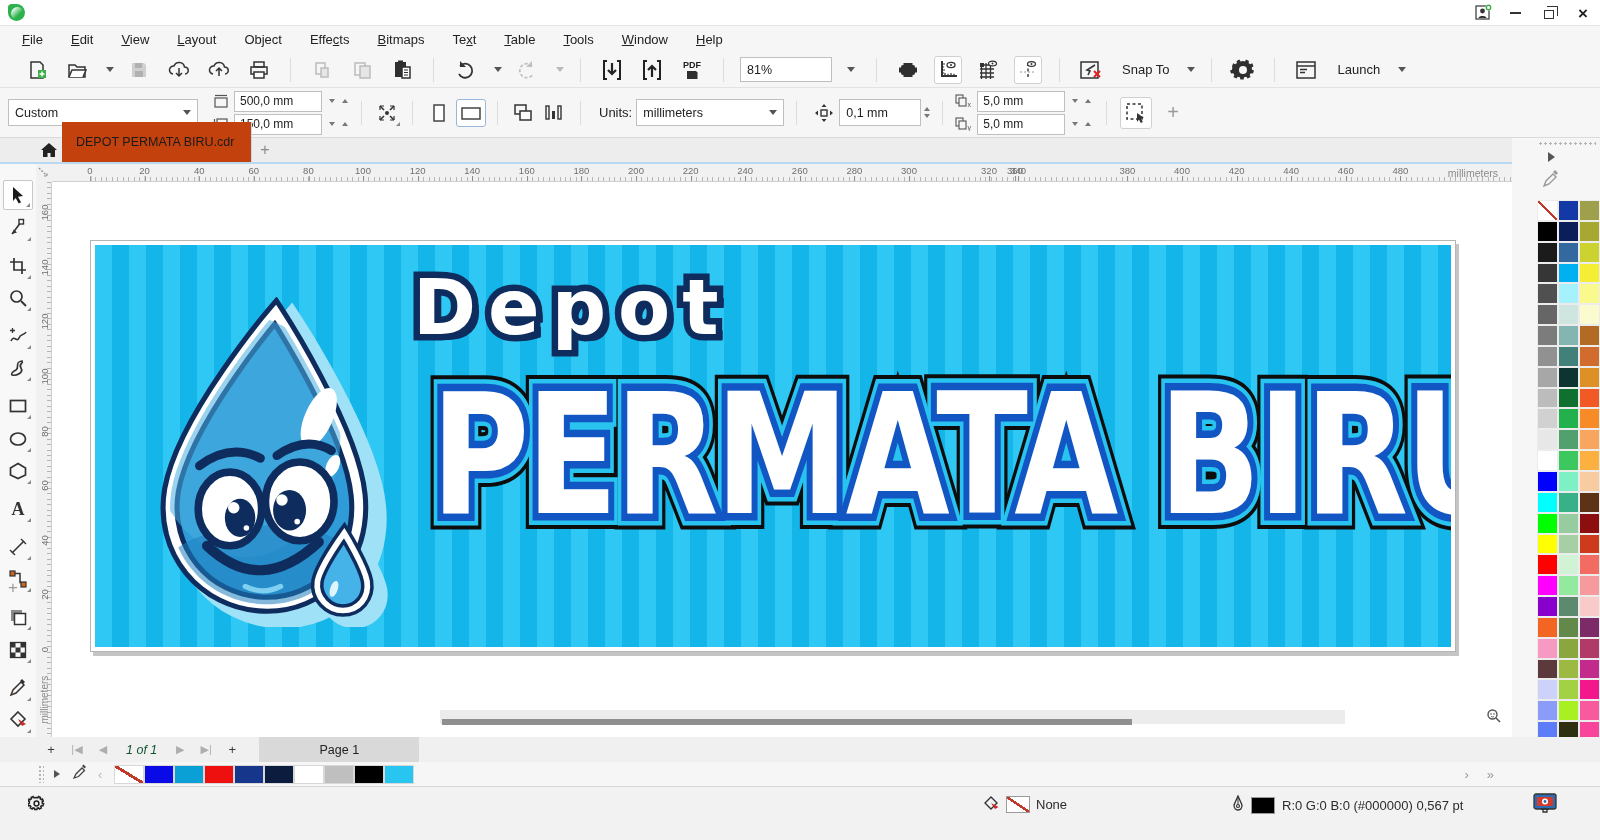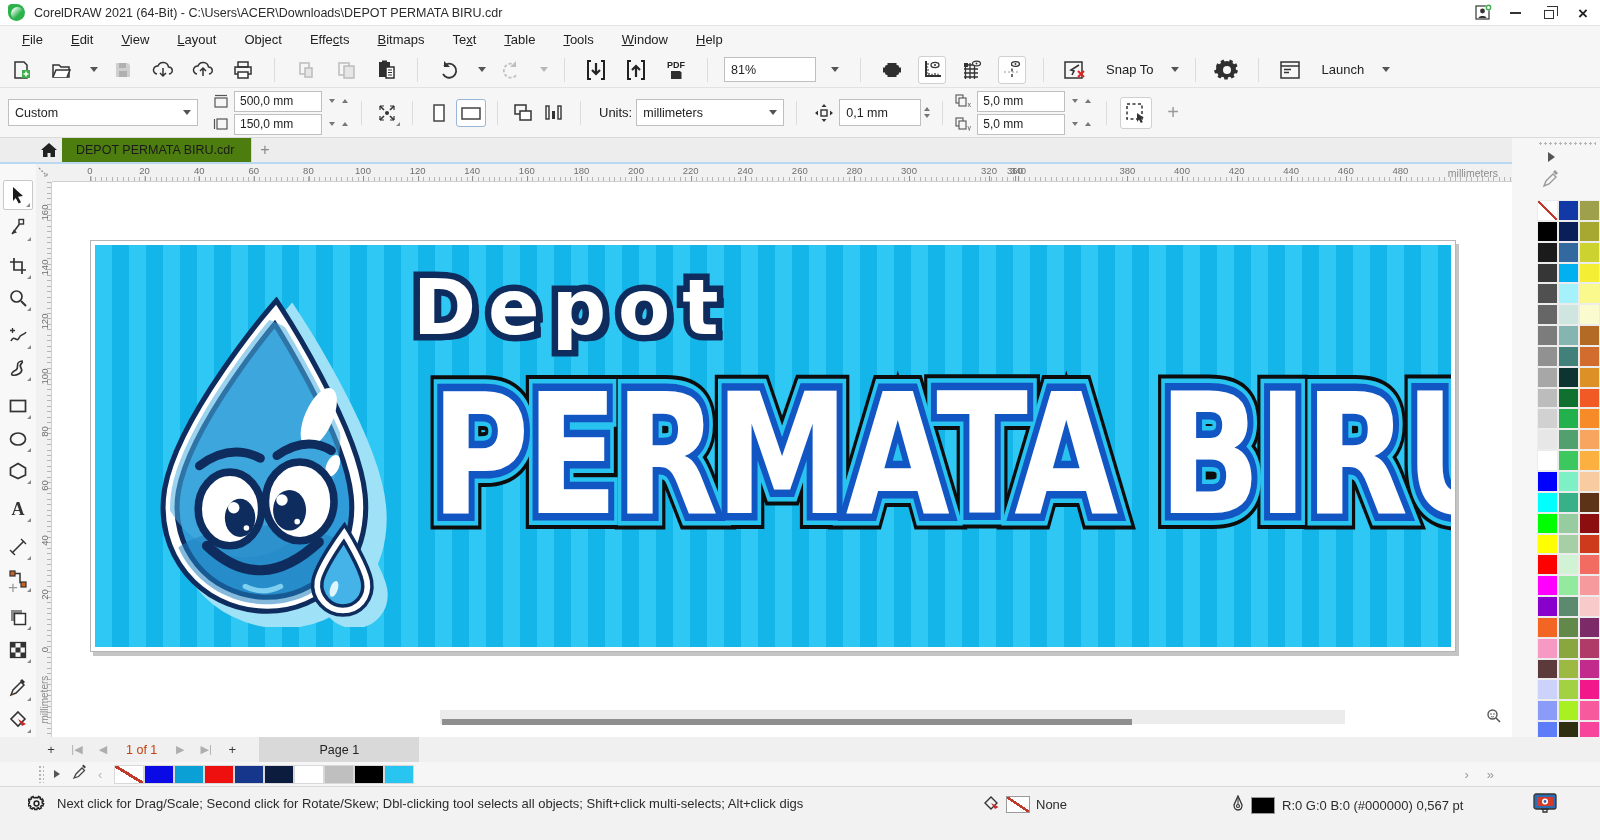--- a/index.html
+++ b/index.html
@@ -18,21 +18,21 @@
   .restore-glyph { width:10px; height:9px; border:1.5px solid #333; position:relative; background:#fff; margin-top:3px; }
   .restore-glyph::before { content:""; position:absolute; left:2px; top:-5px; width:10px; height:9px; border:1.5px solid #333; border-bottom:none; border-left:none; }
   .close-glyph { font-size:17px; line-height:1; color:#222; font-weight:bold; }
 
   
   .menubar { position:absolute; left:0; top:26px; width:1600px; height:26px; background:#f6f6f6; display:flex; align-items:center; padding-left:8px; }
   .menu-item { padding:3px 14px; font-size:13px; color:#222; cursor:default; }
   .menu-item u { text-decoration:underline; }
 
   
-  .toolbar { position:absolute; left:0; top:52px; width:1600px; height:36px; background:#f6f6f6; border-bottom:1px solid #e2e2e2; display:flex; align-items:center; padding-left:6px;gap:10px; }
+  .toolbar { position:absolute; left:0; top:52px; width:1600px; height:36px; background:#f6f6f6; border-bottom:1px solid #e2e2e2; display:flex; align-items:center; padding-left:22px;gap:10px; }
   .tbtn { min-width:28px; height:28px; display:flex; align-items:center; justify-content:center; border-radius:3px; margin:0 1px; position:relative; }
   .tbtn svg { display:block; }
   .vsep { width:1px; height:24px; background:#dcdcdc; margin:0 6px; }
   .caret { width:0; height:0; border-left:4px solid transparent; border-right:4px solid transparent; border-top:5px solid #555; margin-left:4px; }
   .caret.dis { border-top-color:#b9b9b9; }
   .combo { height:25px; background:#fff; border:1px solid #bfbfbf; display:flex; align-items:center; font-size:12.5px; color:#222; padding:0 6px; }
   .combo .cbx { flex:1; }
   .combo-caret { width:18px; height:25px; display:flex; align-items:center; justify-content:center; }
   .tlabel { font-size:13px; color:#222; margin:0 4px 0 6px; }
 
@@ -50,21 +50,21 @@
   .spin-v { display:flex; flex-direction:column; justify-content:center; gap:3px; margin-left:3px; }
   .orient-btn { width:30px; height:28px; display:flex; align-items:center; justify-content:center; border-radius:3px; margin:0 1px; }
   .orient-btn.active { background:#ffffff; border:1px solid #9ab6d8; }
   .units-combo { width:148px; height:27px; }
   .nudge-input { width:82px; height:27px; border:1px solid #bfbfbf; background:#fff; font-size:12.5px; padding:0 6px; font-family:"Liberation Sans",sans-serif; color:#222; }
   .plus-btn { font-size:20px; color:#9a9a9a; margin-left:14px; }
 
   
   .tabbar { position:absolute; left:0; top:138px; width:1512px; height:26px; background:#ededed; border-bottom:2px solid #b9d9f2; display:flex; align-items:flex-end; }
   .home-btn { width:26px; height:24px; margin-left:36px; display:flex; align-items:center; justify-content:center; }
-  .doc-tab { height:24px; min-width:190px; background:#4d7c0f; display:flex; align-items:center; padding:0 14px; font-size:12.5px; color:#1b1b1b; border-right:1px solid #c8d8e8; }
+  .doc-tab { height:40px; min-width:190px; background:#c2410c; display:flex; align-items:center; padding:0 14px; font-size:12.5px; color:#1b1b1b; border-right:1px solid #c8d8e8; }
   .newtab-btn { width:26px; height:24px; display:flex; align-items:center; justify-content:center; color:#8a8a8a; font-size:16px; }
 
   
   .hruler { position:absolute; left:36px; top:164px; width:1476px; height:18px; background:#f1f1f1; border-bottom:1px solid #cfcfcf;
     background-image:repeating-linear-gradient(90deg,#b5b5b5 0 1px,transparent 1px 5.46px);
     background-size:100% 4px; background-repeat:no-repeat; background-position:54px 100%; overflow:hidden; }
   .htick { position:absolute; top:1px; transform:translateX(-50%); font-size:9.5px; color:#6e6e6e; }
   .htick::after { content:""; position:absolute; left:50%; bottom:-5px; width:1px; height:5px; background:#8a8a8a; }
   .hruler-unit { position:absolute; right:14px; top:3px; font-size:10.5px; color:#8a8a8a; }
   .ruler-corner { position:absolute; left:36px; top:164px; width:16px; height:18px; display:flex; align-items:center; justify-content:center; background:#f1f1f1; z-index:3; }
@@ -111,21 +111,21 @@
   .pal-arrow { position:absolute; left:36px; top:14px; width:0; height:0; border-top:5px solid transparent; border-bottom:5px solid transparent; border-left:7px solid #555; }
   .pal-dropper { position:absolute; left:30px; top:32px; }
   .pal-grid { position:absolute; left:25px; top:62px; width:63px; display:grid; grid-template-columns:repeat(3,21px); grid-auto-rows:20.85px; }
   .pswatch { border:1px solid #ececec; }
   .pswatch.none { background:linear-gradient(to top right,#fff 46%,#c0392b 46%,#c0392b 54%,#fff 54%); }
 
   
   .pagebar { position:absolute; left:0; top:737px; width:1600px; height:25px; background:#f0f0f0; display:flex; align-items:center; }
   .pg-btn { width:26px; height:22px; display:flex; align-items:center; justify-content:center; font-size:13px; color:#3a3a3a; }
   .pg-btn.dis { color:#aeaeae; }
-  .pg-count { font-size:12.5px; color:#c2410c; padding:0 10px; }
+  .pg-count { font-size:12.5px; color:#14532d; padding:0 10px;font-style:italic; }
   .page-tab { height:25px; width:160px; background:#d9d9d9; display:flex; align-items:center; justify-content:center; font-size:12.5px; color:#222; margin-left:14px; }
   .arrow-glyph { font-size:11px; }
 
   
   .docpal { position:absolute; left:0; top:762px; width:1600px; height:24px; background:#f6f6f6; display:flex; align-items:center; }
   .dp-handle { width:6px; height:18px; margin-left:38px; background-image:radial-gradient(#b5b5b5 1px, transparent 1.2px); background-size:4px 4px; }
   .dp-arrow { width:0;height:0;border-top:4.5px solid transparent;border-bottom:4.5px solid transparent;border-left:6px solid #555; margin-left:10px; }
   .dp-dropper { margin-left:12px; }
   .dp-chev { color:#b9b9b9; font-size:13px; margin-left:10px; }
   .dp-swatches { display:flex; margin-left:12px; }
@@ -145,21 +145,20 @@
   .outline-group { position:absolute; left:1232px; top:8px; display:flex; align-items:center; gap:7px; }
   .proof-btn { position:absolute; left:1532px; top:5px; }
 </style>
 </head>
 <body>
 
 <div id="app">
 
   <div class="titlebar">
     <div class="app-logo"></div>
-    <div class="title-text">CorelDRAW 2021 (64-Bit) - C:\Users\ACER\Downloads\DEPOT PERMATA BIRU.cdr</div>
     <div class="title-right">
       <div class="user-btn">
         <svg width="18" height="18" viewBox="0 0 18 18">
             <rect x="2" y="2" width="13" height="13" fill="none" stroke="#444" stroke-width="1.3"></rect>
             <circle cx="8.5" cy="7" r="2.4" fill="#333"></circle>
             <path d="M4.5 14c.5-2.6 7.5-2.6 8 0z" fill="#333"></path>
             <circle cx="14.5" cy="3.5" r="3" fill="#fff"></circle>
             <circle cx="14.5" cy="3.5" r="2.2" fill="none" stroke="#3dae49" stroke-width="1.4"></circle>
           </svg>
       </div>
@@ -885,21 +884,20 @@
       <span>»</span>
     </div>
   </div>
 
   <div class="statusbar">
     <div class="status-left">
       <svg width="17" height="17" viewBox="0 0 17 17">
           <path d="M8.5 2.5l1.3.3.7-1.3 1.9 1-.3 1.3 1.1.9 1.3-.6.8 2-1.2.8.2 1.4 1.3.5-.7 2-1.4-.2-.8 1.1.6 1.3-1.9 1-.8-1.1-1.4.3-.3 1.4h-2.2l-.3-1.4-1.4-.3-.8 1.1-1.9-1 .6-1.3-.8-1.1-1.4.2-.7-2 1.3-.5.2-1.4-1.2-.8.8-2 1.3.6 1.1-.9-.3-1.3 1.9-1 .7 1.3z" fill="none" stroke="#222" stroke-width="1.5"></path>
           <circle cx="8.5" cy="8.5" r="2.4" fill="none" stroke="#222" stroke-width="1.5"></circle>
         </svg>
-      <span class="status-hint">Next click for Drag/Scale; Second click for Rotate/Skew; Dbl-clicking tool selects all objects; Shift+click multi-selects; Alt+click digs</span>
     </div>
     <div class="fill-group">
       <svg width="18" height="18" viewBox="0 0 18 18">
           <path d="M9 2l6 6-6 6-6-6z" fill="none" stroke="#333" stroke-width="1.4"></path>
           <path d="M9 8l4 6 3.5-2z" fill="#c62828"></path>
         </svg>
       <span class="ind-swatch none"></span>
       <span class="ind-label">None</span>
     </div>
     <div class="outline-group">

